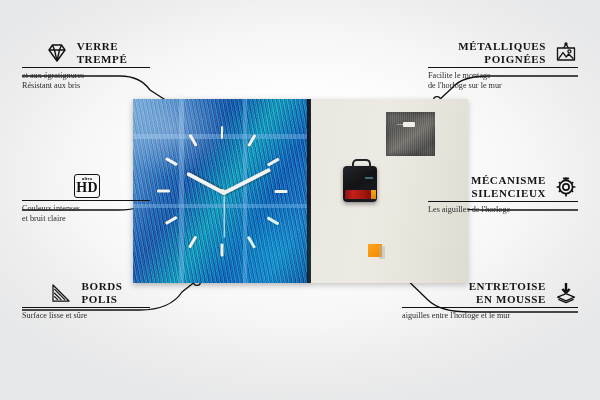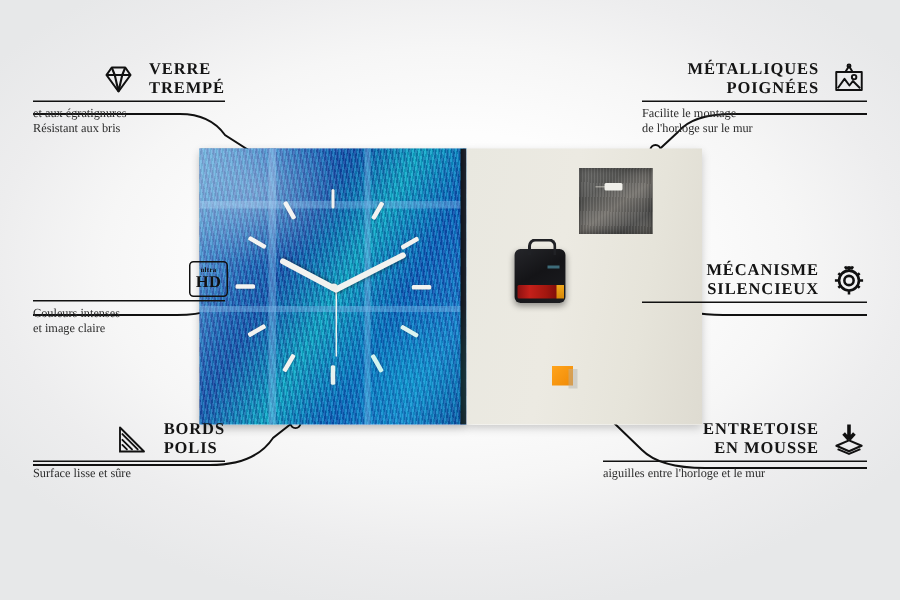--- a/index.html
+++ b/index.html
@@ -118,34 +118,34 @@
   }
   .co-desc{
     font-size:8.2px;color:#2b2b2b;line-height:10px;white-space:nowrap;
     font-family:"Liberation Serif", serif;
   }
   .co-rule{height:1.1px;background:#111;margin:2px 0 3px;}
   .co-head{display:flex;align-items:center;gap:8px;}
   .ico{width:24px;height:24px;flex:none;color:#111;}
   .ico svg{display:block;width:100%;height:100%;}
 
-  .left .co-head{justify-content:flex-end;}
+  .left .co-head{justify-content:center;}
   .left .co-title{text-align:left;}
   .left .co-desc{text-align:left;}
   .right .co-head{justify-content:flex-end;}
   .right .co-title{text-align:right;}
   .right .co-desc{}
 
   .hdbox{
     width:24px;height:22px;border:1.4px solid #111;border-radius:3px;
     display:flex;flex-direction:column;align-items:center;justify-content:center;
     line-height:1;
   }
   .hdbox .u{font-size:4.6px;font-weight:bold;letter-spacing:.2px;}
-  .hdbox .h{font-size:11px;font-weight:bold;letter-spacing:.2px;}
+  .hdbox .h{font-size:14px;font-weight:bold;letter-spacing:.2px;}
 
   svg.lines{position:absolute;left:0;top:0;width:600px;height:400px;pointer-events:none;}
 </style>
 </head>
 <body>
 
 <div id="stage">
 
   <svg class="lines" viewBox="0 0 600 400">
     <g fill="none" stroke="#111" stroke-width="1.3">
@@ -232,21 +232,21 @@
     <div class="co-head">
       <span class="ico">
         <span class="hdbox">
           <span class="u">ultra</span>
           <span class="h">HD</span>
         </span>
       </span>
     </div>
     <div class="co-rule" style="width:128px;"></div>
     <div class="co-desc">Couleurs intenses</div>
-    <div class="co-desc">et image claire</div>
+    <div class="co-desc">et bruit claire</div>
   </div>
 
   <div class="callout left" style="left:22px;top:280px;">
     <div class="co-head">
       <span class="ico">
         <svg viewBox="0 0 24 24" fill="none" stroke="currentColor" stroke-width="1.25" stroke-linecap="round">
           <path d="M3 4 L19 20 M3 4 L3 20 L19 20"></path>
           <path d="M4.6 8.4 L14.8 18.6 M4.6 12.2 L11 18.6 M4.6 15.6 L7.6 18.6"></path>
         </svg>
       </span>
@@ -290,20 +290,21 @@
         <svg viewBox="0 0 24 24" fill="none" stroke="currentColor" stroke-width="1.7" stroke-linejoin="round">
           <path d="M12 3.2 L13.9 3.9 L14.6 2.6 M12 3.2 L10.1 3.9 L9.4 2.6"></path>
           <path d="M12 2.4 a9.6 9.6 0 1 1 -0.01 0 Z" stroke="none"></path>
           <path d="M19.1 7.2 L17.6 8.6 M4.9 7.2 L6.4 8.6 M19.1 16.8 L17.6 15.4 M4.9 16.8 L6.4 15.4 M12 2.6 L12 5 M12 19 L12 21.4 M2.6 12 L5 12 M19 12 L21.4 12"></path>
           <circle cx="12" cy="12" r="6.6"></circle>
           <circle cx="12" cy="12" r="3.1"></circle>
         </svg>
       </span>
     </div>
     <div class="co-rule" style="width:150px;margin-left:auto;"></div>
+    <div class="co-desc">Les aiguilles de l'horloge</div>
   </div>
 
   <div class="callout right" style="right:22px;top:280px;">
     <div class="co-head">
       <div>
         <div class="co-title">ENTRETOISE</div>
         <div class="co-title">EN MOUSSE</div>
       </div>
       <span class="ico">
         <svg viewBox="0 0 24 24" fill="none" stroke="currentColor" stroke-width="1.4" stroke-linejoin="round">

